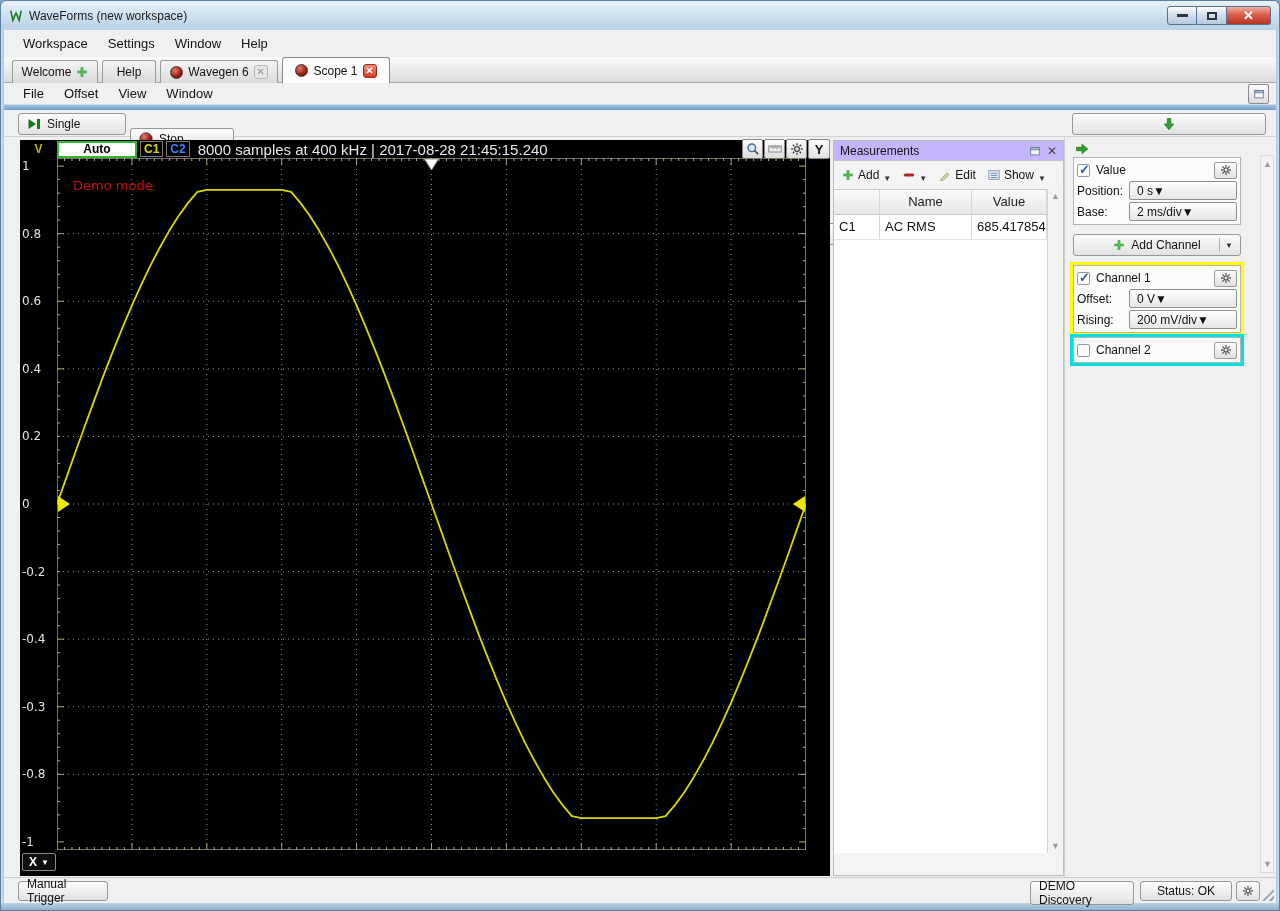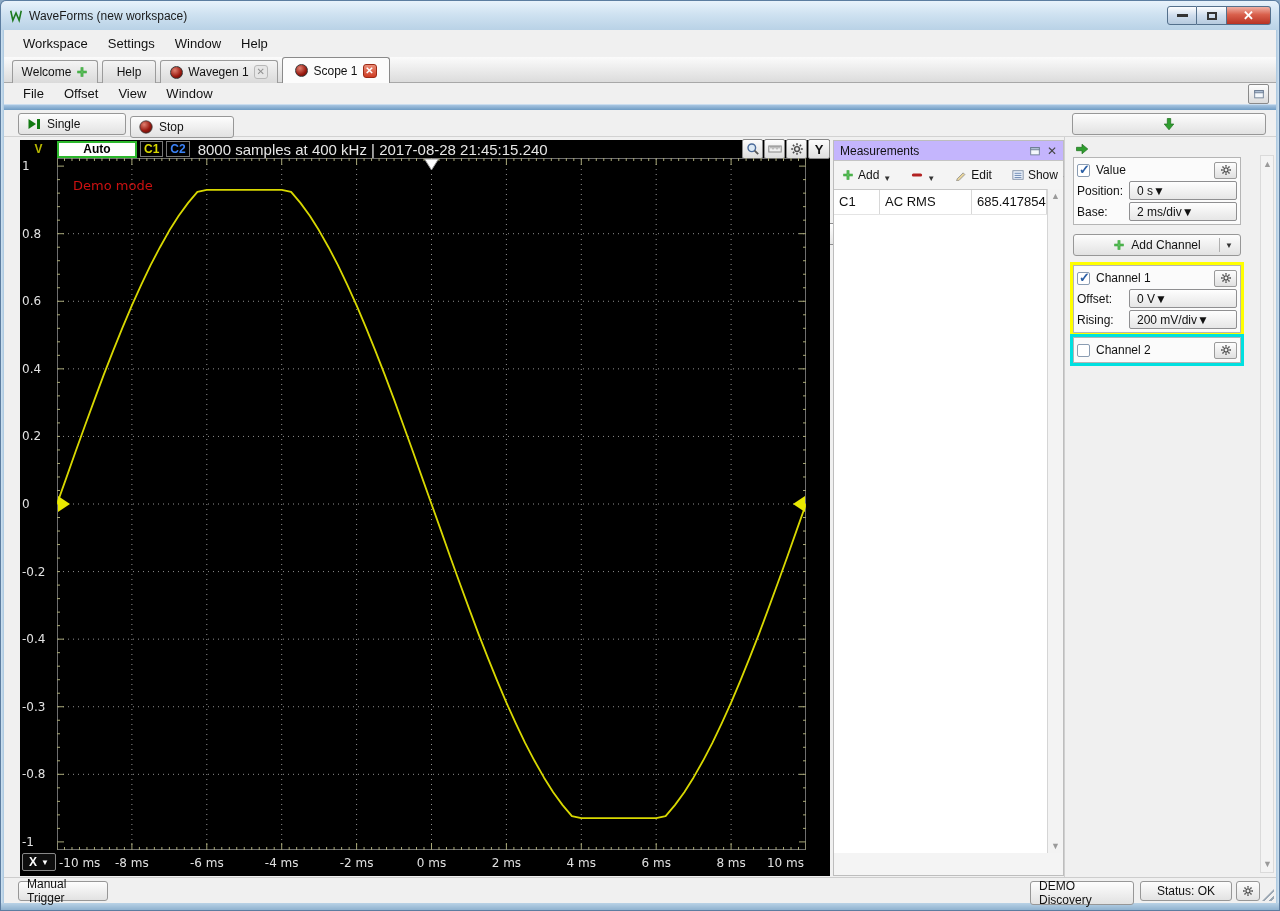--- a/index.html
+++ b/index.html
@@ -93,21 +93,21 @@
   #xlabels { position:absolute; left:37px; top:4px; width:749px; height:20px; }
   #xlabels span { position:absolute; transform:translateX(-50%); color:#e0e0e0;
     font:12px "DejaVu Sans",sans-serif; white-space:nowrap; }
 
   
   #meas { left:833px; top:140px; width:231px; height:736px; background:#f4f4f4; border:1px solid #bdbdbd; }
   #meas-title { position:absolute; left:0; top:0; width:229px; height:20px; background:#c4b5fd;
     border-bottom:1px solid #c4c4c4; display:flex; align-items:center; padding:0 6px; font-size:12px;gap:10px; }
   .meas-title-icons { margin-left:auto; display:flex; gap:6px; align-items:center; color:#444; }
   #meas-toolbar { position:absolute; left:0; top:21px; width:229px; height:26px; display:flex;
-    align-items:center; gap:12px; padding:0 4px; font-size:12px; }
+    align-items:center; gap:4px; padding:0 4px; font-size:12px; }
   .flatbtn { display:flex; align-items:center; gap:4px; padding:2px 4px; border-radius:2px; }
   .flatbtn .drop { font-size:8px; color:#333; position:relative; top:3px; }
   #meas-table { position:absolute; left:0; top:48px; width:213px; height:664px; background:#fff; border-top:1px solid #c8c8c8; }
   .mrow { display:flex; height:25px; line-height:24px; font-size:13px; }
   .mrow.head { background:linear-gradient(#fbfbfb,#e6e6e6); border-bottom:1px solid #c8c8c8; text-align:center; }
   .mcell { border-right:1px solid #d8d8d8; padding:0 5px; overflow:hidden; white-space:nowrap; }
   .c0 { width:46px; } .c1 { width:92px; } .c2 { flex:1; }
   .mrow.head .mcell { text-align:center; color:#222; }
   .mrow.data { border-bottom:1px solid #e4e4e4; background:#fff; }
   .vscroll { position:absolute; right:1px; top:48px; width:15px; height:664px; background:#f3f3f3;
@@ -248,21 +248,21 @@
       <span>Welcome</span>
       <svg class="icon12">
           <use href="#i-plus"></use>
         </svg>
     </div>
     <div class="tab" style="left:98px; width:54px;">
       <span>Help</span>
     </div>
     <div class="tab" style="left:156px; width:118px;">
       <span class="sphere"></span>
-      <span>Wavegen 1</span>
+      <span>Wavegen 6</span>
       <span class="tab-close gray">✕</span>
     </div>
     <div class="tab active" style="left:278px; width:108px;">
       <span class="sphere"></span>
       <span>Scope 1</span>
       <span class="tab-close red">✕</span>
     </div>
   </div>
 
   <div id="menubar2" class="abs menubar">
@@ -278,21 +278,21 @@
   </div>
   <div id="bluebar" class="abs"></div>
 
   <div id="toolbar" class="abs">
     <div class="btn abs" style="left:14px; top:3px; width:108px; height:22px;">
       <svg class="icon14">
           <use href="#i-single"></use>
         </svg>
       <span>Single</span>
     </div>
-    <div class="btn abs" style="left:126px; top:6px; width:104px; height:22px;">
+    <div class="btn abs" style="left:126px; top:18px; width:104px; height:22px;">
       <svg class="icon14">
           <use href="#i-sphere"></use>
         </svg>
       <span>Stop</span>
     </div>
     <span class="tb-label" style="left:242px;">Mode:</span>
     <div class="combo" style="left:290px; width:126px;">
       <span>Repeated</span>
         <span class="arr">▼</span>
     </div>
@@ -690,33 +690,20 @@
         <polygon points="367.5,1 381.5,1 374.5,12" fill="#fff" stroke="#999"></polygon>
         <polygon points="1,338 13,346 1,354" fill="#e8e800"></polygon>
         <polygon points="748,338 736,346 748,354" fill="#e8e800"></polygon>
         <text x="16" y="32" fill="#cc1111" font-family="&quot;DejaVu Sans&quot;,sans-serif" font-size="13px">Demo mode</text>
       </svg>
     <div id="xaxis-strip">
       <div id="x-btn">
         <span>X</span>
         <span class="arr">▼</span>
       </div>
-      <div id="xlabels">
-          <span style="top: 2px; left: 2px; transform: none;">-10 ms</span>
-          <span style="top: 2px; left: 74.9px;">-8 ms</span>
-          <span style="top: 2px; left: 149.8px;">-6 ms</span>
-          <span style="top: 2px; left: 224.7px;">-4 ms</span>
-          <span style="top: 2px; left: 299.6px;">-2 ms</span>
-          <span style="top: 2px; left: 374.5px;">0 ms</span>
-          <span style="top: 2px; left: 449.4px;">2 ms</span>
-          <span style="top: 2px; left: 524.3px;">4 ms</span>
-          <span style="top: 2px; left: 599.2px;">6 ms</span>
-          <span style="top: 2px; left: 674.1px;">8 ms</span>
-          <span style="top: 2px; left: 747px; transform: translateX(-100%);">10 ms</span>
-        </div>
     </div>
   </div>
 
   <div id="meas" class="abs">
     <div id="meas-title">
       <span>Measurements</span>
       <span class="meas-title-icons">
         <svg class="icon12">
             <use href="#i-float"></use>
           </svg>
@@ -745,20 +732,25 @@
       </span>
       <span class="flatbtn">
         <svg class="icon12">
             <use href="#i-show"></use>
           </svg>
         <span>Show</span>
         <span class="drop">▼</span>
       </span>
     </div>
     <div id="meas-table">
+      <div class="mrow head">
+        <div class="mcell c0"></div>
+        <div class="mcell c1">Name</div>
+        <div class="mcell c2">Value</div>
+      </div>
       <div class="mrow data">
         <div class="mcell c0">C1</div>
         <div class="mcell c1">AC RMS</div>
         <div class="mcell c2">685.417854 mV</div>
       </div>
     </div>
     <div class="vscroll">
       <span class="up">▲</span>
       <span class="dn">▼</span>
     </div>

